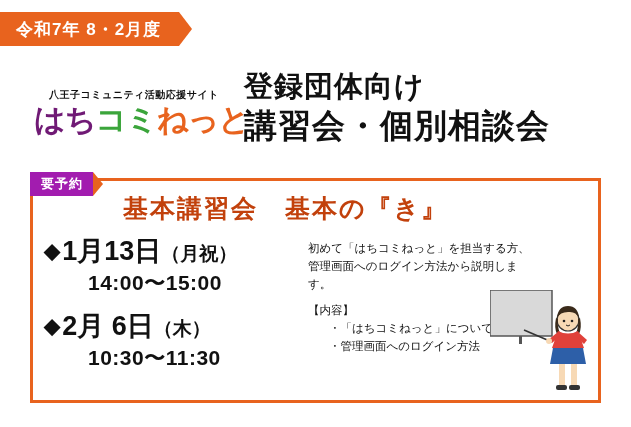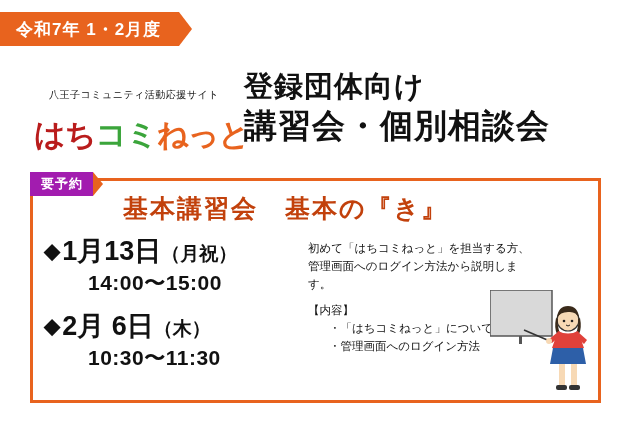--- a/index.html
+++ b/index.html
@@ -51,33 +51,34 @@
     position: absolute;
     left: 34px;
     top: 88px;
     width: 200px;
     text-align: center;
   }
   .logo-sub {
     font-size: 10px;
     color: #111;
     letter-spacing: 0.5px;
-    margin-bottom: 16px;
-    white-space: nowrap;
+    margin-bottom: 1px;
+    white-space: nowrap;
+    font-weight: bold;
   }
   .logo-main {
     font-size: 31px;
     font-weight: bold;
     white-space: nowrap;
     letter-spacing: -1px;
     line-height: 1.1;
   }
   .c-green { color: #3BA53B; }
   .c-orange { color: #E8631E; }
-  .c-dark { color: #b91c1c; }
+  .c-dark { color: #701a75; }
 
   
   .headline {
     position: absolute;
     left: 244px;
     top: 68px;
     color: #111;
     font-weight: bold;
     line-height: 1.28;
   }
@@ -197,21 +198,21 @@
     width: 110px;
     height: 105px;
   }
 </style>
 </head>
 <body>
 
 <div id="page">
 
   <div class="ribbon">
-    <span>令和7年 1・2月度</span>
+    <span>令和7年 8・2月度</span>
   </div>
 
   <div class="logo-wrap">
     <div class="logo-sub">八王子コミュニティ活動応援サイト</div>
     <div class="logo-main"><span class="c-dark">はち</span><span class="c-green">コミ</span><span class="c-orange">ねっと</span></div>
   </div>
 
   <div class="headline">
     <div class="l1">登録団体向け</div>
     <div class="l2">講習会・個別相談会</div>

